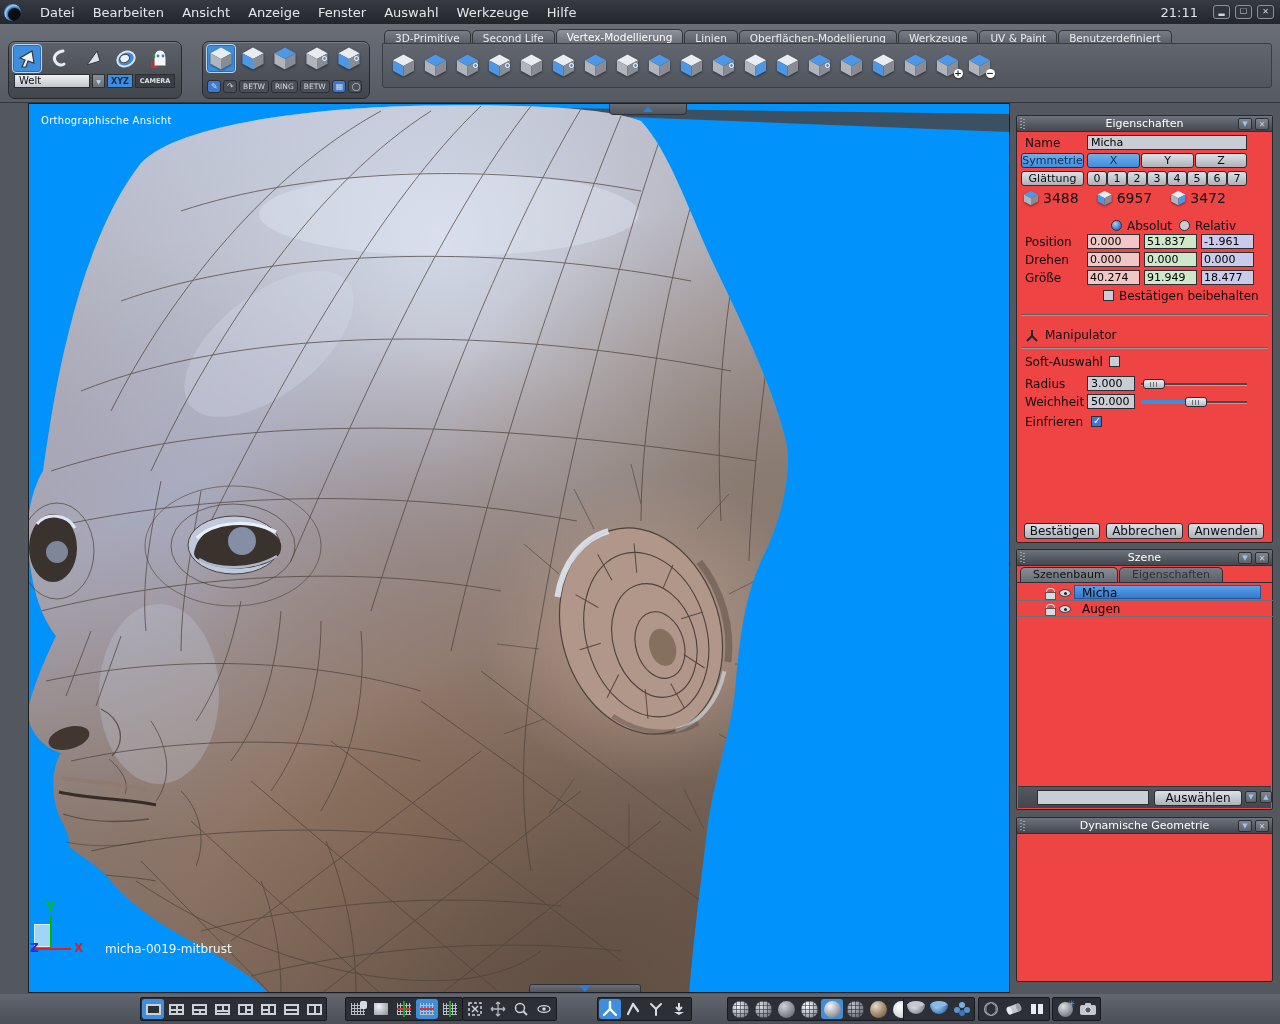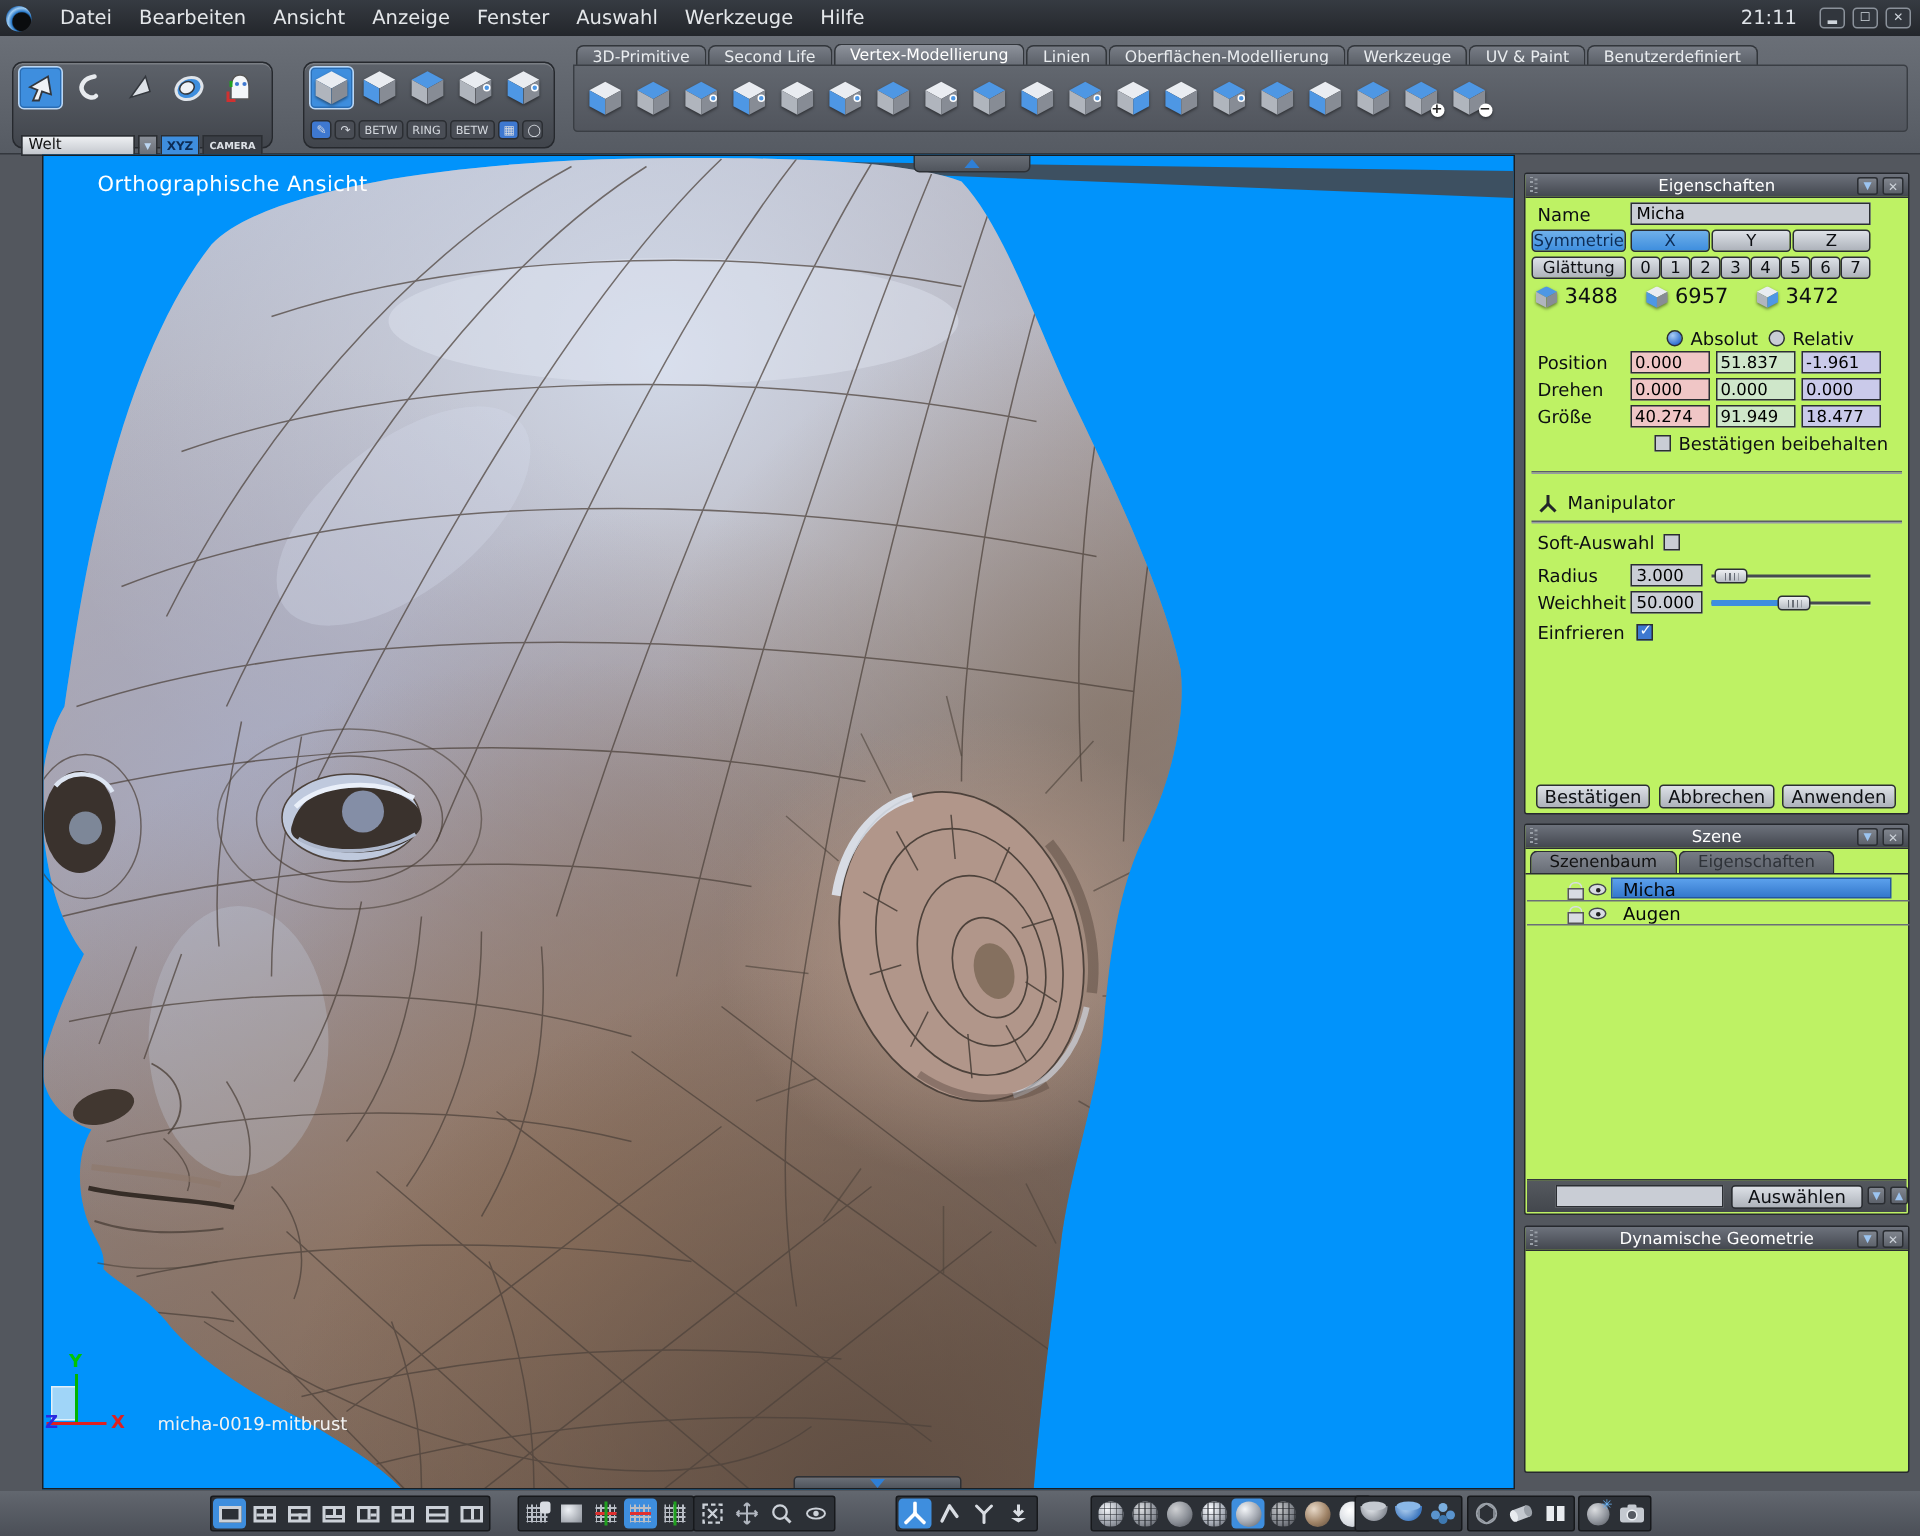--- a/index.html
+++ b/index.html
@@ -40,37 +40,37 @@
 .cb .l{background:#b0b5bd;clip-path:polygon(6% 27%,50% 52%,50% 98%,6% 73%)}
 .cb .r{background:#878c95;clip-path:polygon(94% 27%,50% 52%,50% 98%,94% 73%)}
 .cb.bt .t{background:#4e97e4}
 .cb.bl .l{background:#4e97e4}
 .cb.br .r{background:#4e97e4}
 .cb.sm{width:16px;height:15px}
 .cb .badge{position:absolute;right:-3px;bottom:-1px;width:9px;height:9px;border-radius:50%;background:#fff;color:#222;font-size:9px;line-height:9px;text-align:center;font-weight:bold}
 .cb .dot{position:absolute;width:5px;height:5px;border-radius:50%;background:#4e97e4;border:1px solid #fff;right:2px;top:9px}
 
 .viewport{position:absolute;left:28px;top:103px;width:982px;height:890px;background:#0193fb;border:1px solid #1b1e22;overflow:hidden}
-.vplabel{position:absolute;left:36px;top:11px;color:#fff;font-size:14px;letter-spacing:.3px}
+.vplabel{position:absolute;left:12px;top:11px;color:#fff;font-size:10px;letter-spacing:.3px}
 .modellabel{position:absolute;left:76px;top:838px;color:#f2f2f2;font-size:12px}
 .handle-top{position:absolute;left:580px;top:-2px;width:78px;height:13px;background:linear-gradient(#6a6f77,#50555d);border:1px solid #2e3136;border-radius:0 0 4px 4px;display:flex;align-items:center;justify-content:center}
 .handle-bot{position:absolute;left:500px;bottom:-1px;width:112px;height:9px;background:linear-gradient(#6a6f77,#50555d);border:1px solid #2e3136;border-radius:3px 3px 0 0;display:flex;align-items:center;justify-content:center}
 .tri-up{width:0;height:0;border-left:5px solid transparent;border-right:5px solid transparent;border-bottom:6px solid #2e7fd6}
 .tri-dn{width:0;height:0;border-left:5px solid transparent;border-right:5px solid transparent;border-top:6px solid #2e7fd6}
 
 .gizmo{position:absolute;left:0;top:780px;width:140px;height:90px;font-size:12px;font-weight:bold}
 .gz-sq{position:absolute;left:5px;top:40px;width:17px;height:23px;background:rgba(200,230,248,.8);border:1px solid #dff0fa}
 .gz-y{position:absolute;left:21px;top:32px;width:2px;height:32px;background:#00b400}
 .gz-x{position:absolute;left:2px;top:64px;width:40px;height:2px;background:#e02020}
 .gz-ylab{position:absolute;left:17px;top:16px;color:#00c400}
 .gz-xlab{position:absolute;left:45px;top:57px;color:#e02020}
 .gz-zlab{position:absolute;left:1px;top:57px;color:#2a2adf}
 
 .rightcol{position:absolute;left:1016px;top:103px;width:257px;height:890px}
-.panel{position:absolute;left:0;width:257px;background:#bef264;border:1px solid #26292e;border-radius:2px}
+.panel{position:absolute;left:0;width:257px;background:#ef4444;border:1px solid #26292e;border-radius:2px}
 .ptitle{height:16px;background:linear-gradient(#6d727c,#43474f);border-bottom:1px solid #2b2e33;color:#fff;font-size:11px;text-align:center;line-height:15px;position:relative}
 .ptitle:before{content:"";position:absolute;left:3px;top:2px;width:5px;height:11px;background:repeating-linear-gradient(180deg,#9aa0a8 0 1px,transparent 1px 3px),repeating-linear-gradient(180deg,#9aa0a8 0 1px,transparent 1px 3px);background-size:2px 100%,2px 100%;background-position:0 0,3px 1px;background-repeat:repeat-y}
 .ptbtn{position:absolute;top:2px;width:14px;height:12px;background:linear-gradient(#80858e,#5d626b);border:1px solid #2b2e33;border-radius:2px;color:#cdd3da;font-size:7px;line-height:11px;text-align:center}
 .ptbtn.mn{right:20px;color:#9cc4f0}
 .ptbtn.cl{right:3px;font-size:8px}
 .lbl{position:absolute;font-size:12px;color:#0c0e12}
 .field{position:absolute;background:#c9cdd5;border:1px solid #2b2e33;font-size:11px;color:#000;padding:0 3px;line-height:13px;height:15px}
 .btn3d{background:linear-gradient(#dde1e7,#adb2ba);border:1px solid #2b2e33;border-radius:3px;font-size:11px;color:#0c0e12;text-align:center}
 .btn3d.blue{background:linear-gradient(#6fb0ea,#3e8ede);color:#0d2c55}
 .nf{position:absolute;border:1px solid #2b2e33;font-size:11px;color:#000;padding:0 2px;line-height:13px;height:15px;width:53px}
@@ -164,21 +164,21 @@
       </div>
       <div class="pbtn" style="left:135px;top:2px">
         <svg width="24" height="22" viewBox="0 0 24 22">
             <path d="M13 2 C8 2 7 7 7 11 L7 18 L19 18 L19 11 C19 7 18 2 13 2Z" fill="#f4f6f8" stroke="#555"></path>
             <circle cx="11" cy="8" r="1.4" fill="#3e78d0"></circle>
             <circle cx="16" cy="8" r="1.4" fill="#3e78d0"></circle>
             <path d="M5 13 L5 19 L10 19" fill="none" stroke="#d03030" stroke-width="2"></path>
             <path d="M7 10 L7 6" stroke="#20a020" stroke-width="2"></path>
           </svg>
       </div>
-      <div class="srow" style="left:5px;top:48px">
+      <div class="srow" style="left:5px;top:32px">
         <div class="dropfield" style="width:76px">Welt</div>
         <div class="dbtn">▼</div>
         <div class="sqbtn xyz">XYZ</div>
         <div class="sqbtn cam">CAMERA</div>
       </div>
     </div>
     <div class="palette pal2">
       <div class="pbtn active" style="left:3px;top:2px">
           <span class="cb">
             <i class="t"></i>

